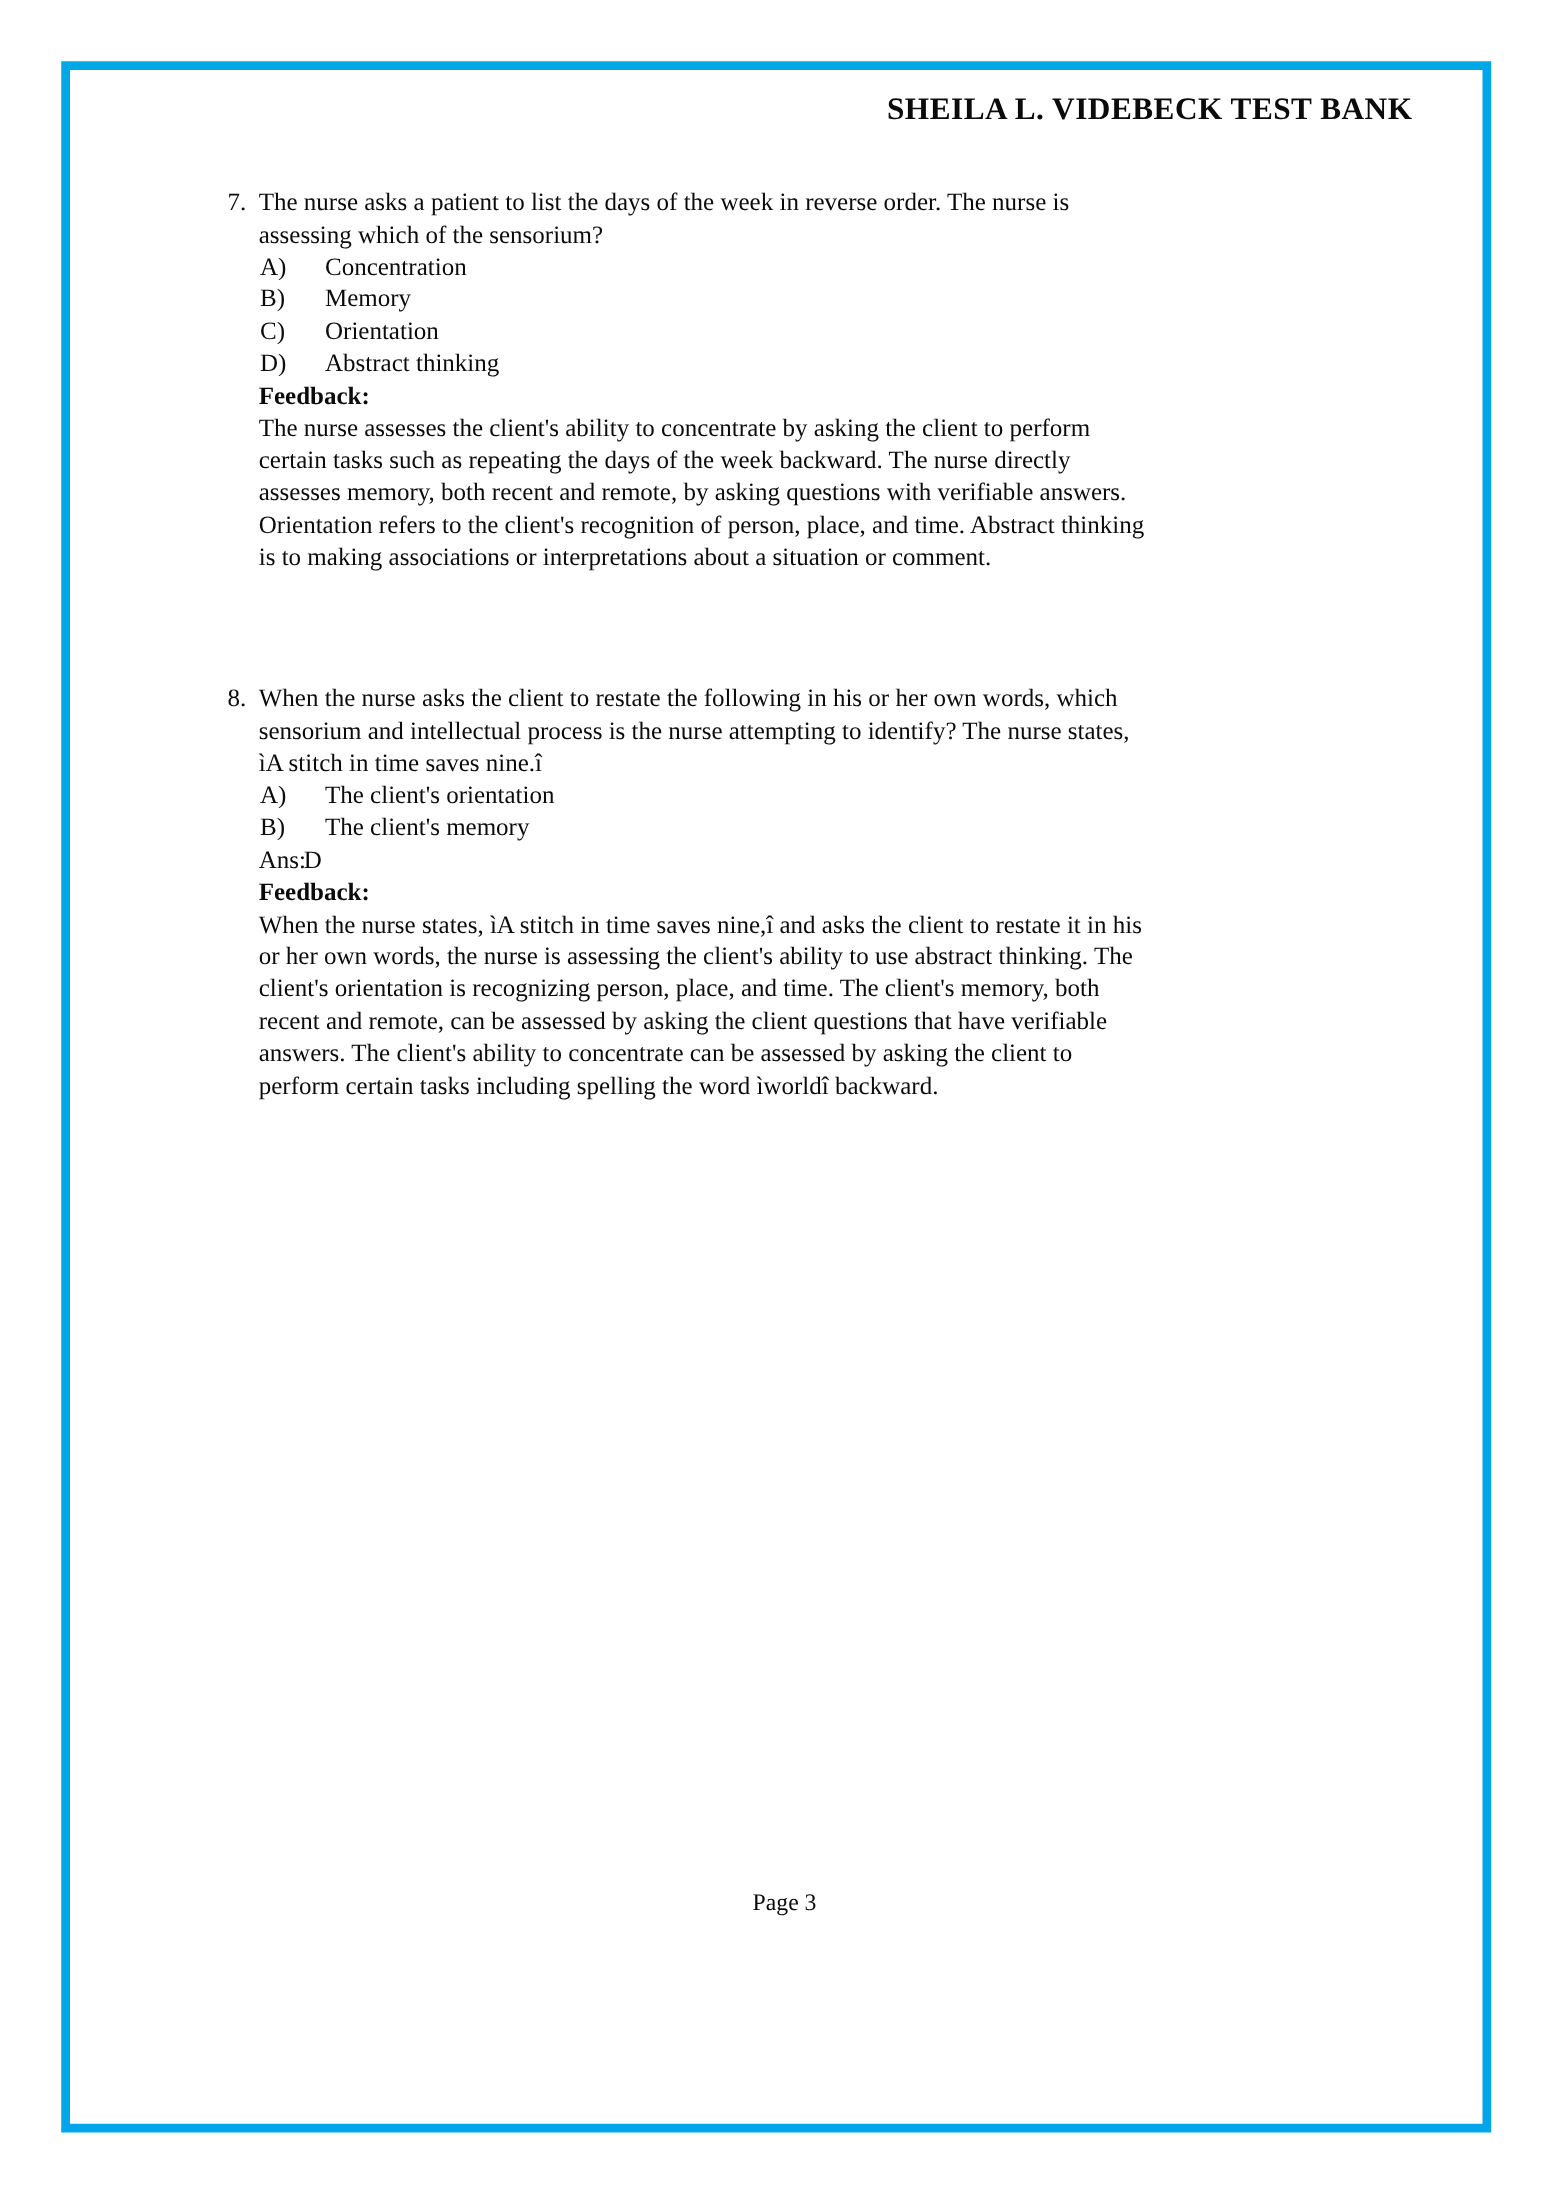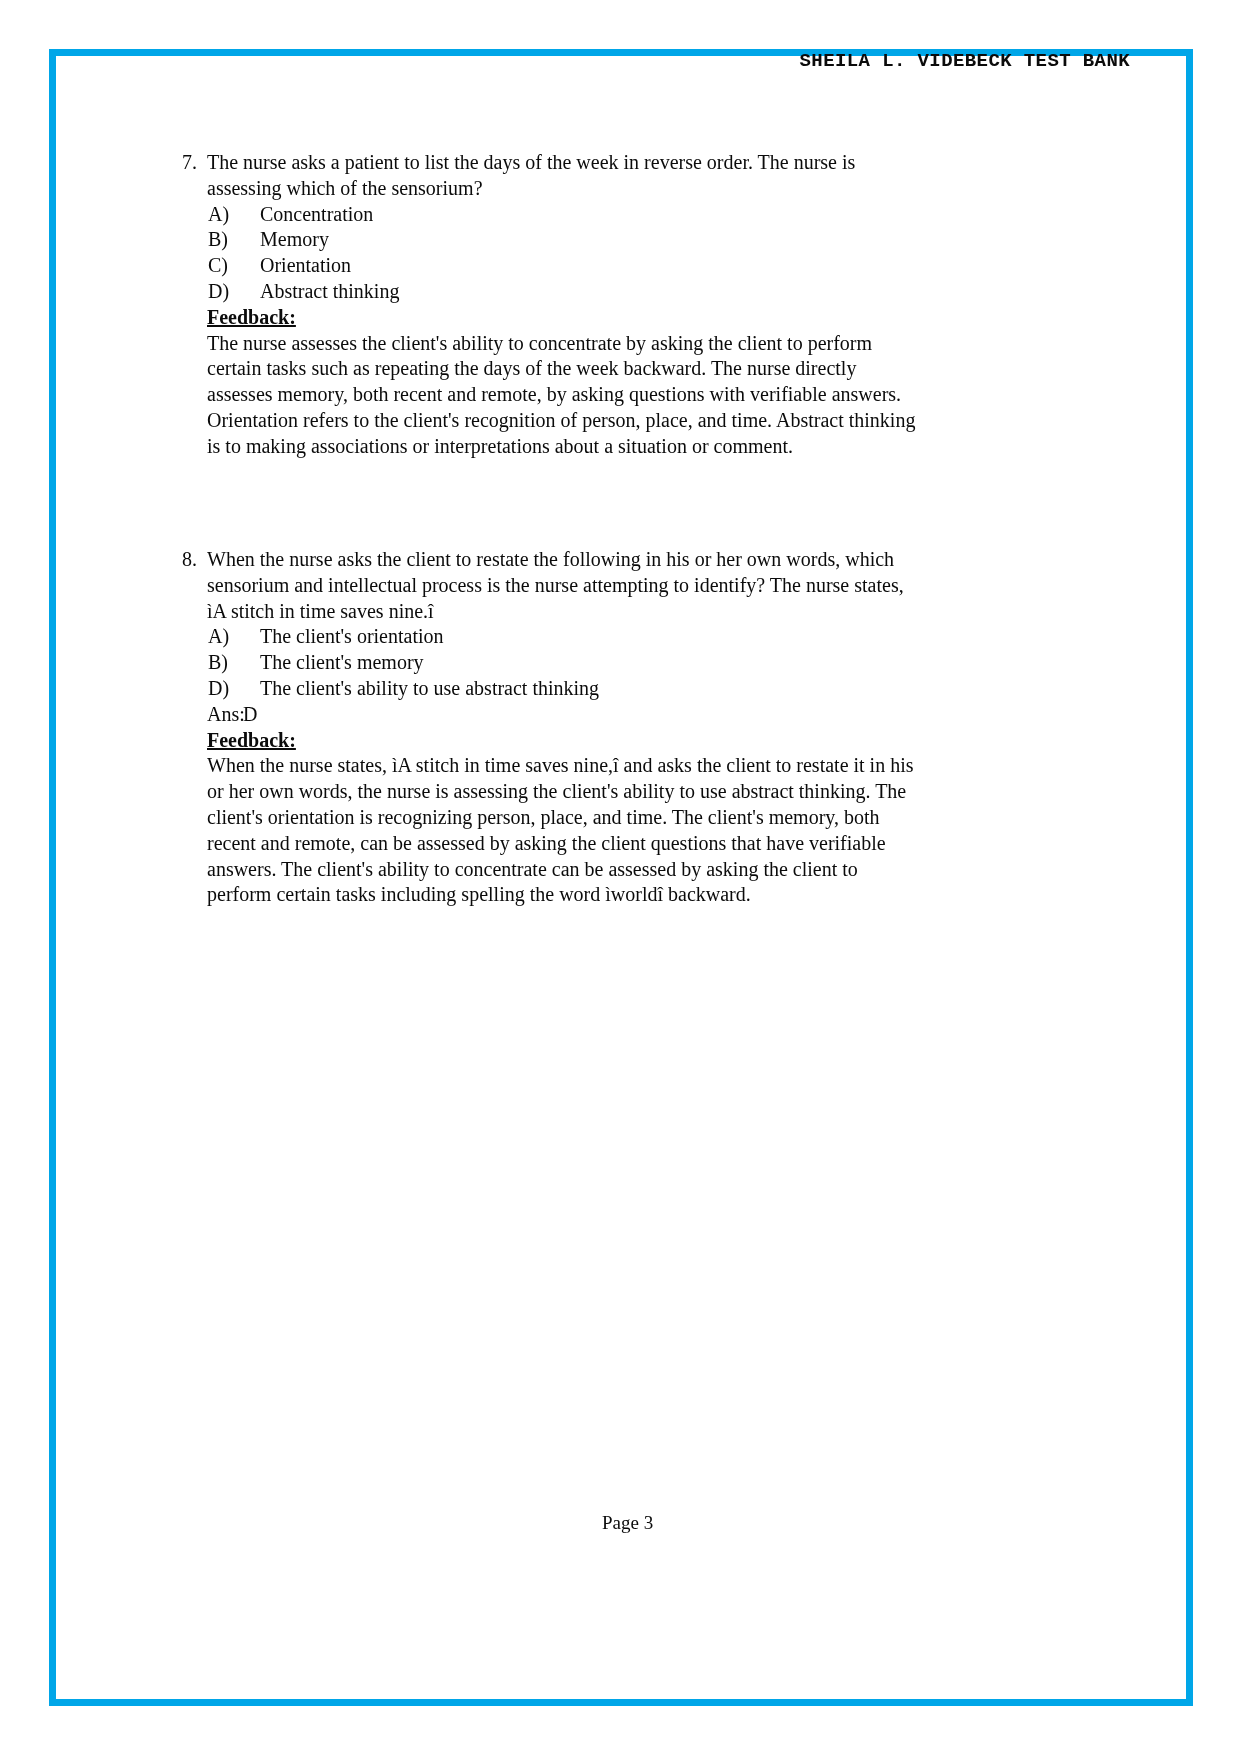--- a/index.html
+++ b/index.html
@@ -11,44 +11,43 @@
     overflow: hidden;
   }
   .frame {
     position: absolute;
     left: 49px; top: 49px;
     width: 1144px; height: 1657px;
     border: 7px solid #00a6e8;
   }
   .header-title {
     position: absolute;
-    top: 50px; right: 114px;
-    font-size: 19px;
+    top: 74px; right: 114px;
+    font-size: 25px;
     font-weight: bold;
     letter-spacing: 0.4px;
     white-space: nowrap;
-    font-family: Liberation Mono, monospace;
   }
   .question {
     position: absolute;
     left: 182px;
     width: 890px;
     font-size: 20px;
     line-height: 25.8px;
   }
   .q7 { top: 150px; }
   .q8 { top: 547px; }
   .qnum { position: absolute; left: 0; top: 0; }
   .qbody { margin-left: 25px; }
   .line { white-space: nowrap; }
   .opt { padding-left: 1px; white-space: nowrap; }
   .opt .letter { display: inline-block; width: 52px; }
   .ans { white-space: nowrap; }
   .ans .anslabel { display: inline-block; width: 36px; }
-  .fblabel { font-weight: bold; text-decoration: underline; }
+  .fblabel { font-weight: bold; }
   .pagenum {
     position: absolute;
     left: 602px; top: 1512px;
     font-size: 19px;
     white-space: nowrap;
   }
 </style>
 </head>
 <body style="color: rgb(11, 11, 11);">
 
@@ -87,23 +86,20 @@
   <div class="qbody">
     <div class="line">When the nurse asks the client to restate the following in his or her own words, which</div>
     <div class="line">sensorium and intellectual process is the nurse attempting to identify? The nurse states,</div>
     <div class="line">ìA stitch in time saves nine.î</div>
     <div class="opt">
       <span class="letter">A)</span><span>The client's orientation</span>
     </div>
     <div class="opt">
       <span class="letter">B)</span><span>The client's memory</span>
     </div>
-    <div class="opt">
-      <span class="letter">D)</span><span>The client's ability to use abstract thinking</span>
-    </div>
     <div class="ans">
       <span class="anslabel">Ans:</span><span>D</span>
     </div>
     <div class="fblabel">Feedback:</div>
     <div class="line">When the nurse states, ìA stitch in time saves nine,î and asks the client to restate it in his</div>
     <div class="line">or her own words, the nurse is assessing the client's ability to use abstract thinking. The</div>
     <div class="line">client's orientation is recognizing person, place, and time. The client's memory, both</div>
     <div class="line">recent and remote, can be assessed by asking the client questions that have verifiable</div>
     <div class="line">answers. The client's ability to concentrate can be assessed by asking the client to</div>
     <div class="line">perform certain tasks including spelling the word ìworldî backward.</div>

